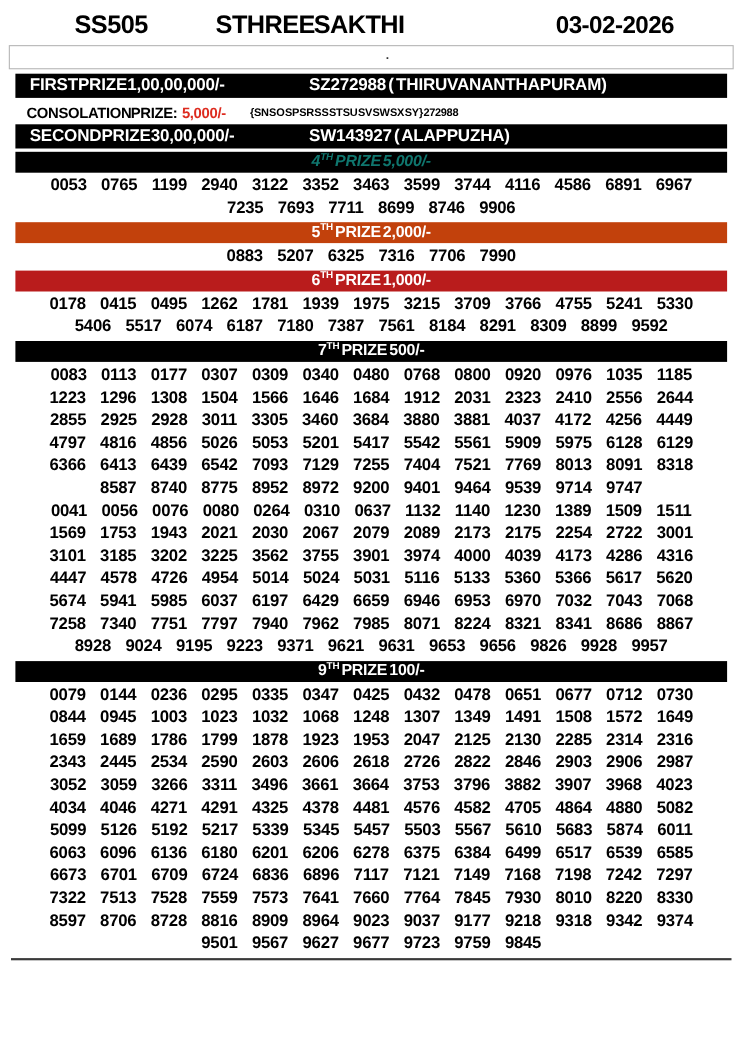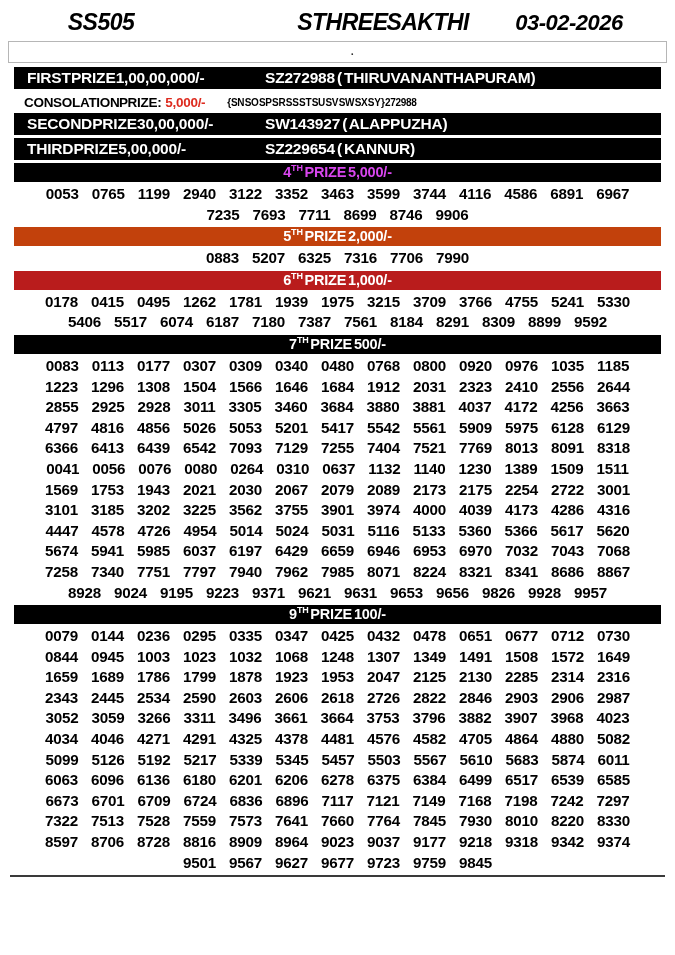--- a/index.html
+++ b/index.html
@@ -2,31 +2,31 @@
 <html><head>
 <meta charset="utf-8">
 <style>
   html,body{margin:0;padding:0;background:#ffffff;}
   .page{
     width:675px;height:955px;background:#ffffff;overflow:hidden;
     font-family:"Liberation Sans","DejaVu Sans",sans-serif;font-weight:bold;color:#000;
     box-sizing:border-box;
   }
   
-  .title-row{display:flex;align-items:flex-end;padding:6px 6px 2px 6px;height:30px;font-style:italic;}
+  .title-row{display:flex;align-items:flex-end;padding:6px 16px 2px 6px;height:30px;}
   .draw-code{width:190px;text-align:center;font-size:23px;letter-spacing:-0.5px;}
-  .draw-title{flex:1;text-align:right;font-size:23px;letter-spacing:-0.5px;word-spacing:-7px;}
+  .draw-title{flex:1;text-align:left;font-size:23px;letter-spacing:-0.5px;word-spacing:-7px;}
   .draw-date{width:200px;text-align:center;font-size:22px;letter-spacing:-0.5px;}
   
   .empty-box{margin:3px 8px 4px 8px;height:20px;border:1px solid #b6b6b6;position:relative;}
   .empty-box .dot{position:absolute;left:52%;top:3px;font-size:11px;color:#333;}
   
   .prize-bar{
     margin:0 14px 3px 14px;background:#000;color:#fff;height:22px;
-    display:flex;align-items:center;font-size:15.5px;
+    display:flex;align-items:center;font-size:15.5px;gap:16px;
   }
   .pb-label{margin-left:13px;width:238px;flex:0 0 auto;word-spacing:-4px;letter-spacing:-0.2px;}
   .pb-value{word-spacing:-2px;letter-spacing:-0.2px;}
   
   .consolation{height:20px;display:flex;align-items:center;padding-left:24px;font-size:13.5px;margin-bottom:1px;}
   .consolation .c-label{word-spacing:-4px;letter-spacing:-0.3px;}
   .consolation .c-amount{color:#dd2b1f;margin-left:4px;letter-spacing:-0.3px;}
   .consolation .c-series{margin-left:22px;font-size:10px;word-spacing:-2px;letter-spacing:-0.3px;}
   
   .section-bar{
@@ -65,28 +65,24 @@
     <span class="c-label">CONSOLATION PRIZE:</span>
     <span class="c-amount" style="color: rgb(221, 43, 31);">5,000/-</span>
     <span class="c-series">{SN SO SP SR SS ST SU SV SW SX SY } 272988</span>
   </div>
 
   <div class="prize-bar">
     <span class="pb-label">SECOND PRIZE 30,00,000/-</span>
     <span class="pb-value">SW143927 ( ALAPPUZHA)</span>
   </div>
 
-  <div class="prize-bar">
-    <span class="pb-label">THIRD PRIZE 5,00,000/-</span>
-    <span class="pb-value">SZ229654 ( KANNUR)</span>
-  </div>
 
   <div id="sections">
       <section class="prize-section">
-        <div class="section-bar" style="background: rgb(0, 0, 0); color: #d946ef;"><span>4</span><sup>TH</sup><span> PRIZE 5,000/-</span></div>
+        <div class="section-bar" style="background: rgb(0, 0, 0); color: #0f766e; font-style: italic;"><span>4</span><sup>TH</sup><span> PRIZE 5,000/-</span></div>
         <div class="num-grid">
           <div class="num-row">
             <span class="num">0053</span>
             <span class="num">0765</span>
             <span class="num">1199</span>
             <span class="num">2940</span>
             <span class="num">3122</span>
             <span class="num">3352</span>
             <span class="num">3463</span>
             <span class="num">3599</span>
@@ -192,21 +188,21 @@
             <span class="num">2928</span>
             <span class="num">3011</span>
             <span class="num">3305</span>
             <span class="num">3460</span>
             <span class="num">3684</span>
             <span class="num">3880</span>
             <span class="num">3881</span>
             <span class="num">4037</span>
             <span class="num">4172</span>
             <span class="num">4256</span>
-            <span class="num">3663</span>
+            <span class="num">4449</span>
           </div>
           <div class="num-row">
             <span class="num">4797</span>
             <span class="num">4816</span>
             <span class="num">4856</span>
             <span class="num">5026</span>
             <span class="num">5053</span>
             <span class="num">5201</span>
             <span class="num">5417</span>
             <span class="num">5542</span>
@@ -224,20 +220,33 @@
             <span class="num">7093</span>
             <span class="num">7129</span>
             <span class="num">7255</span>
             <span class="num">7404</span>
             <span class="num">7521</span>
             <span class="num">7769</span>
             <span class="num">8013</span>
             <span class="num">8091</span>
             <span class="num">8318</span>
           </div>
+          <div class="num-row">
+            <span class="num">8587</span>
+            <span class="num">8740</span>
+            <span class="num">8775</span>
+            <span class="num">8952</span>
+            <span class="num">8972</span>
+            <span class="num">9200</span>
+            <span class="num">9401</span>
+            <span class="num">9464</span>
+            <span class="num">9539</span>
+            <span class="num">9714</span>
+            <span class="num">9747</span>
+          </div>
         </div>
       </section>
       <section class="prize-section">
         <div class="num-grid">
           <div class="num-row">
             <span class="num">0041</span>
             <span class="num">0056</span>
             <span class="num">0076</span>
             <span class="num">0080</span>
             <span class="num">0264</span>

